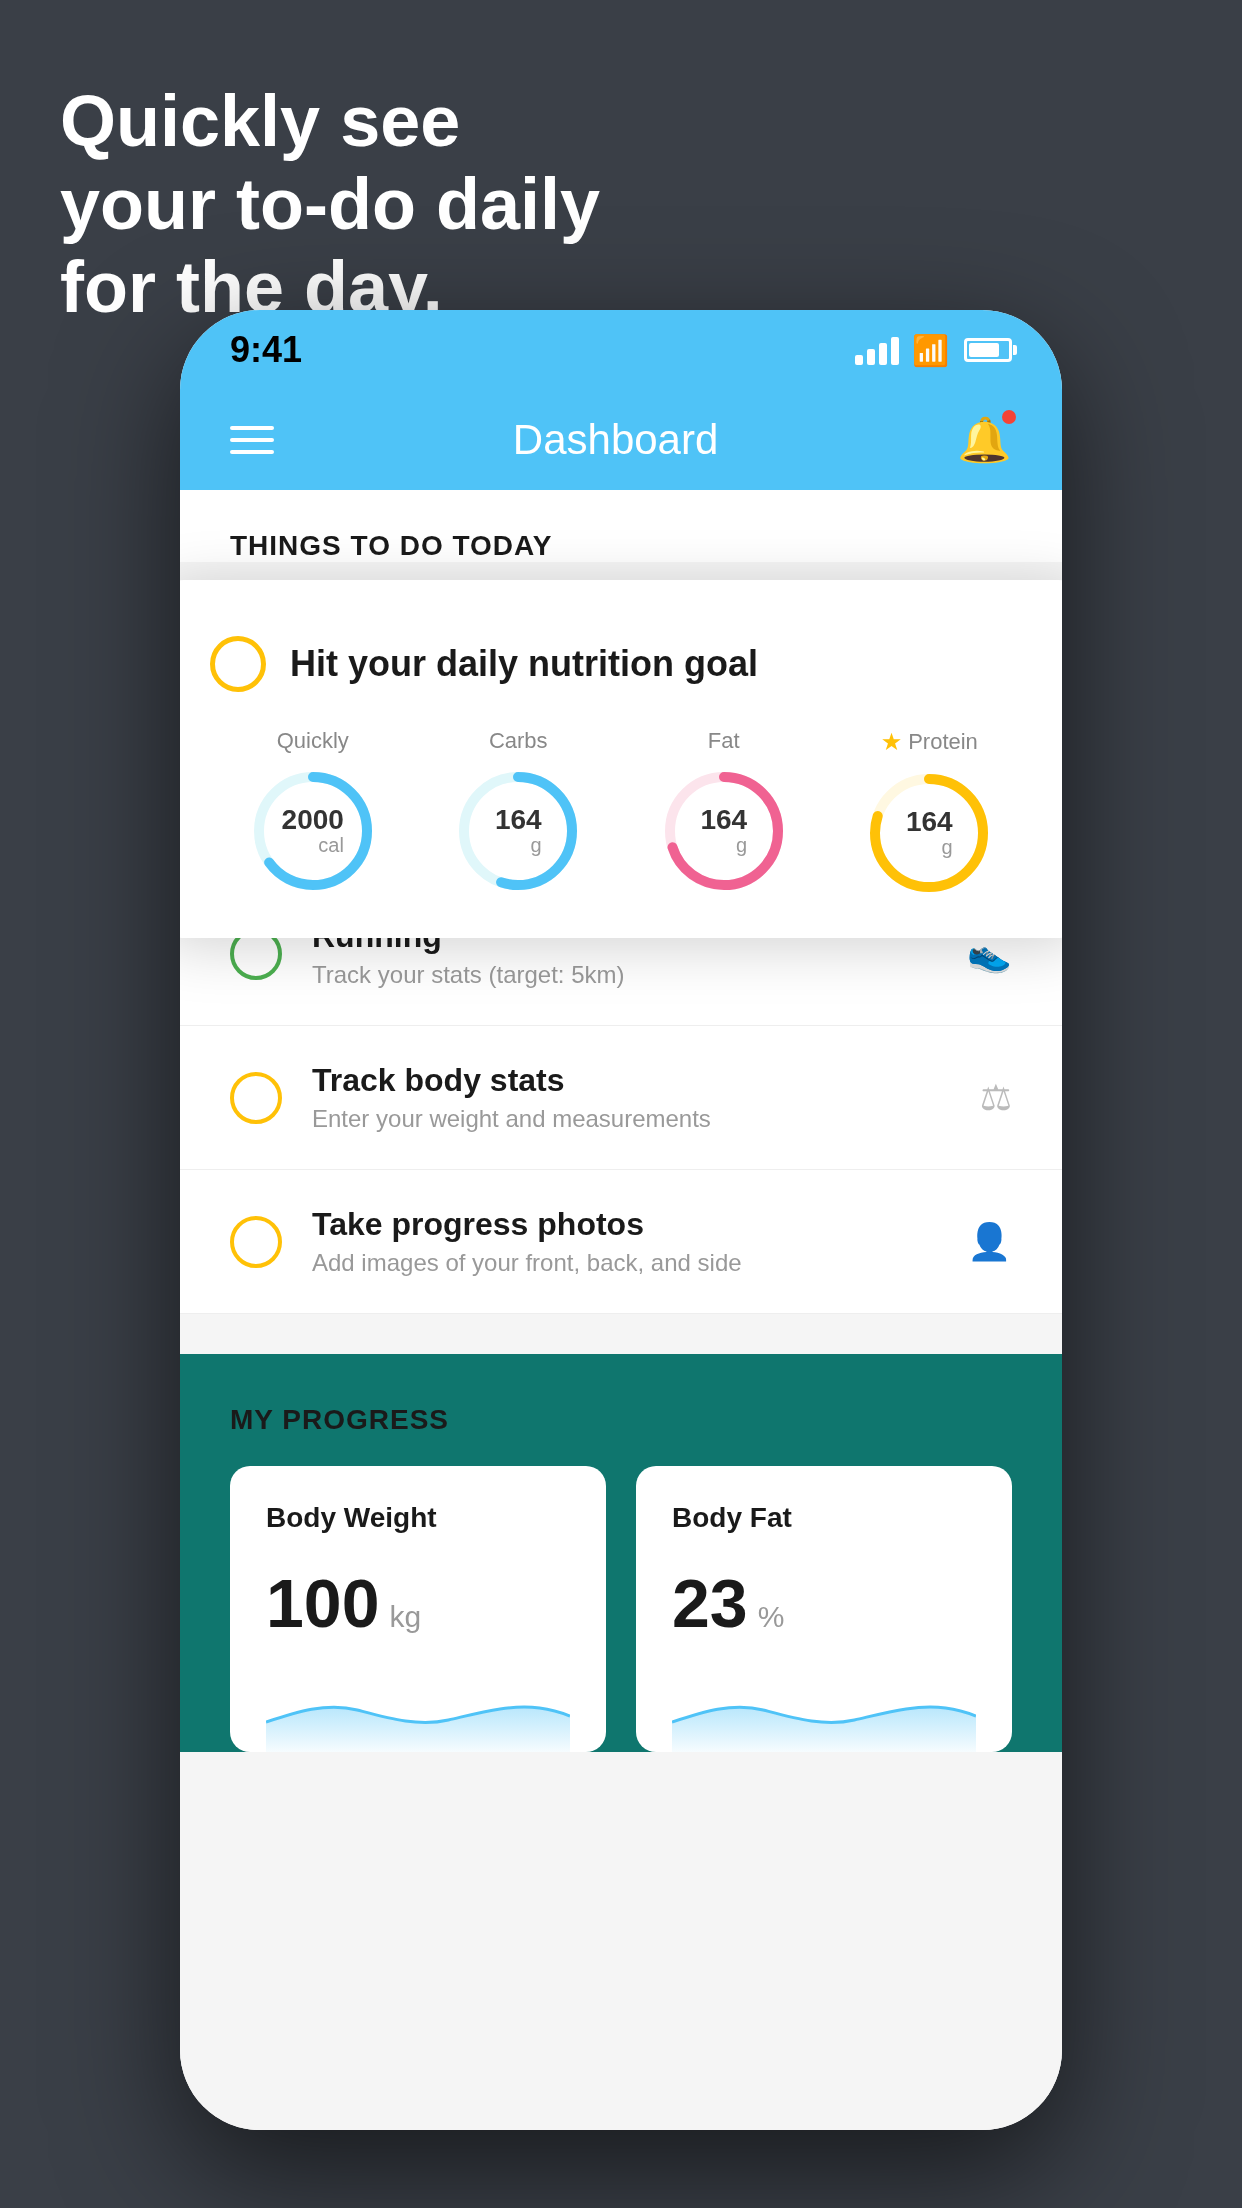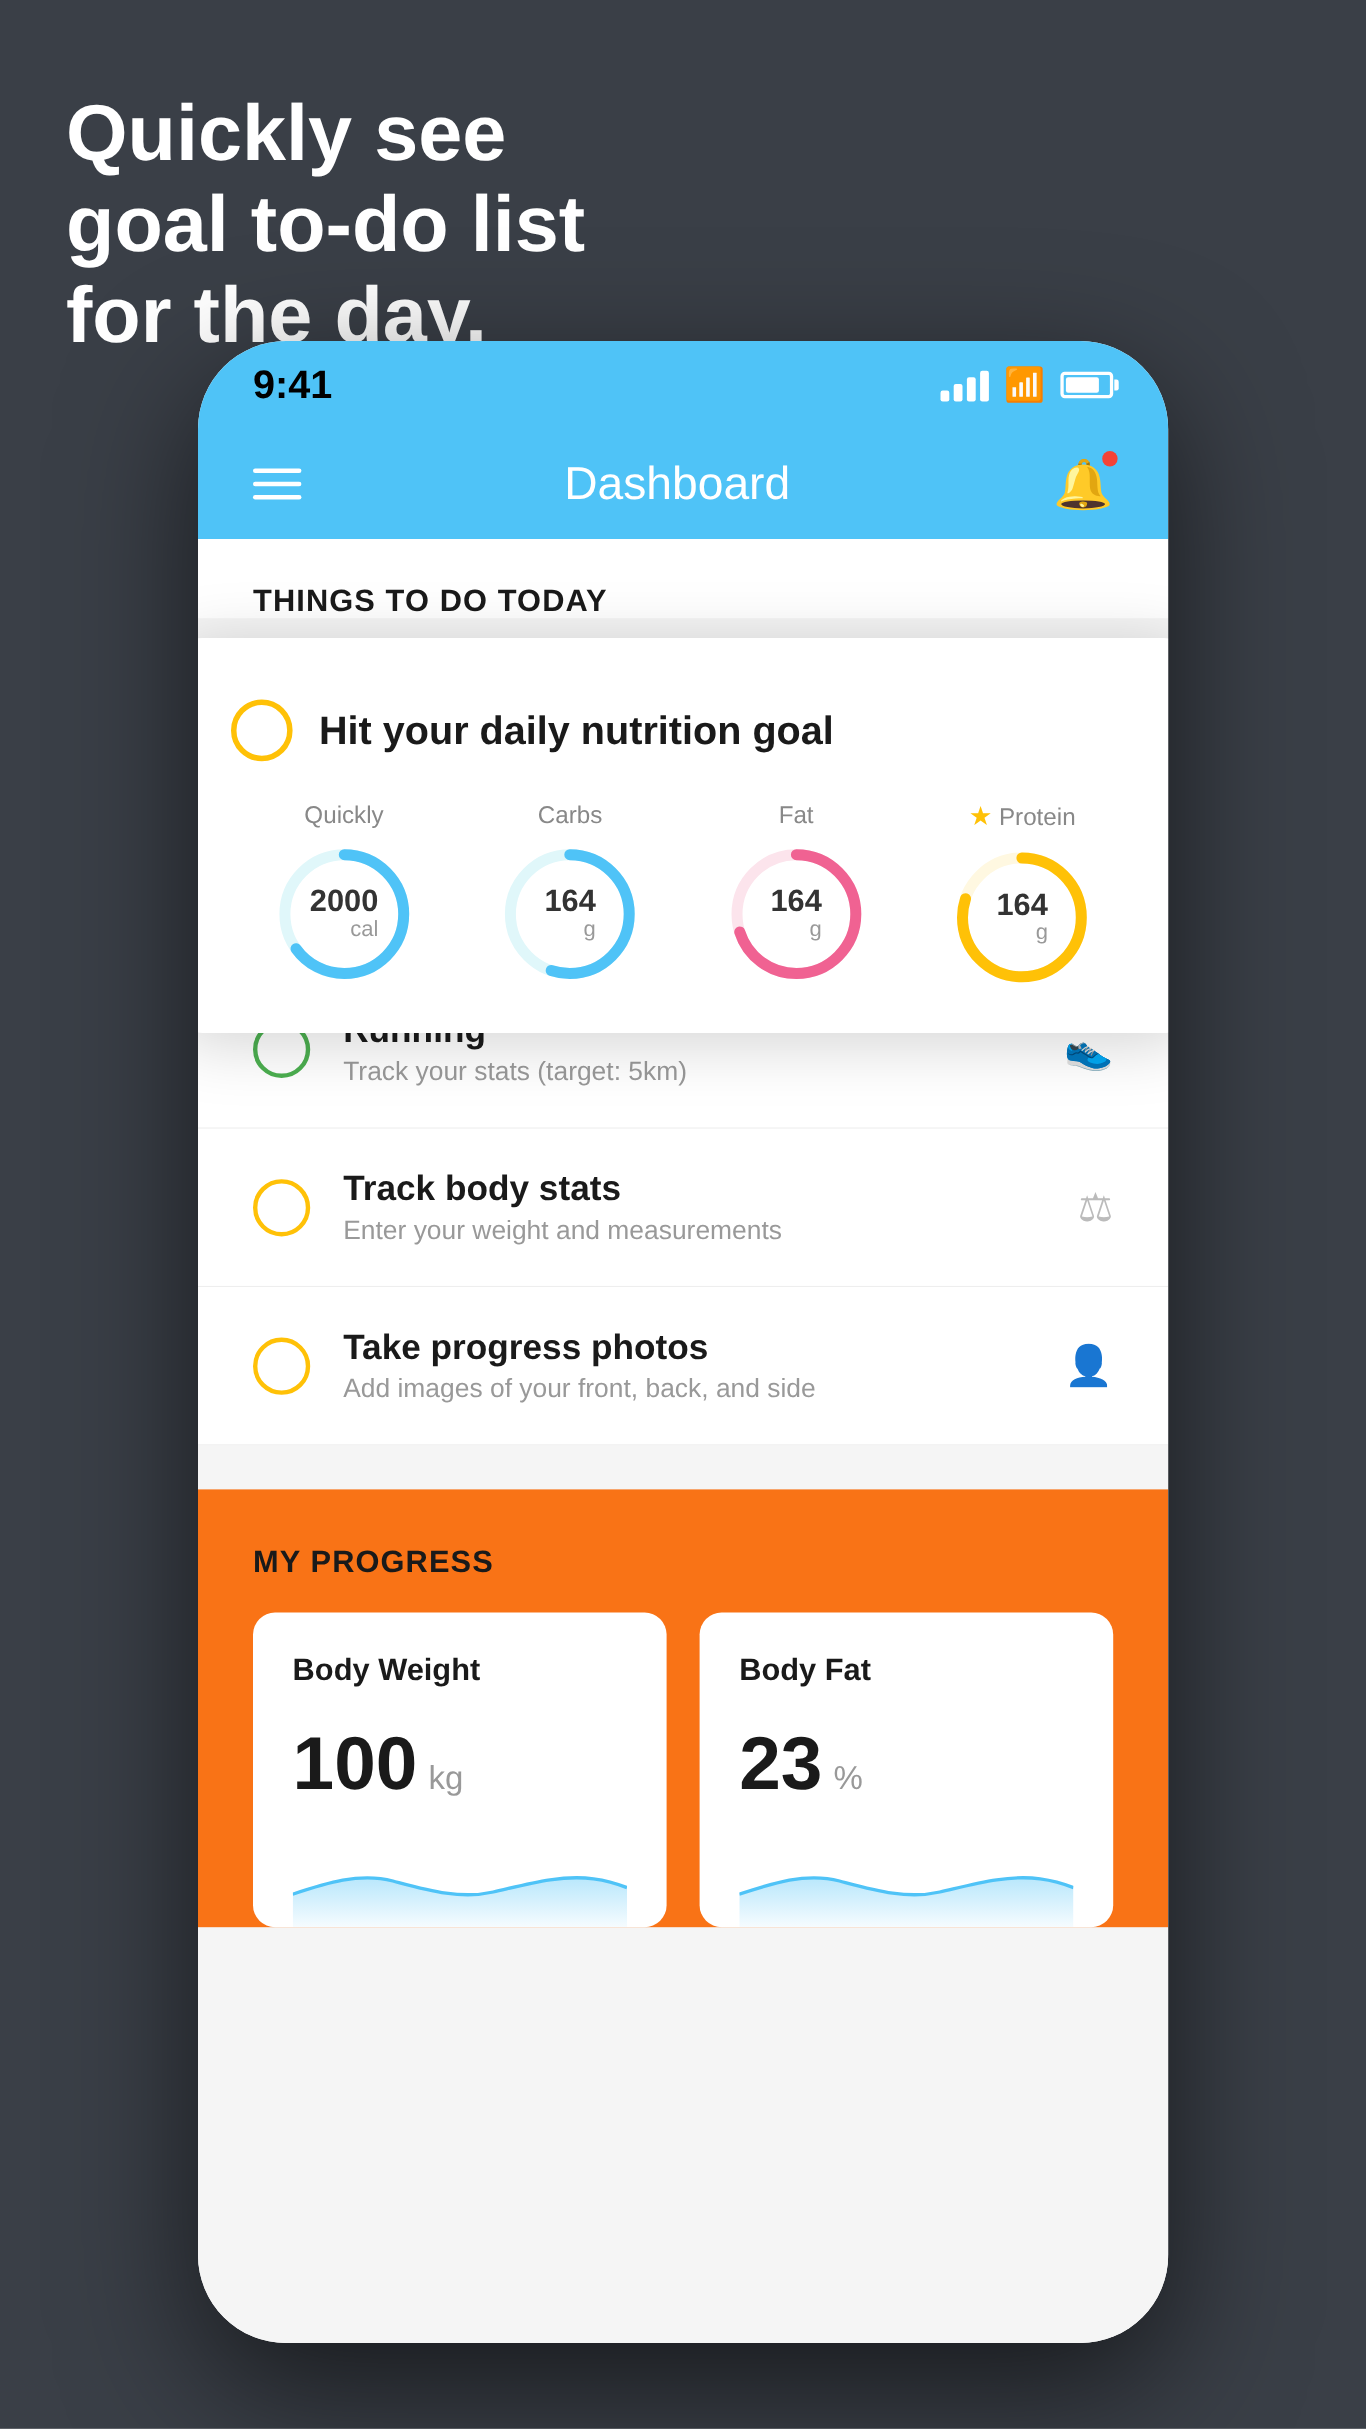--- a/index.html
+++ b/index.html
@@ -319,21 +319,21 @@
 
     .todo-icon {
       position: absolute;
       right: 50px;
       font-size: 36px;
       color: #bbb;
     }
 
     
     .progress-section {
-      background: #f97316;
+      background: #0f766e;
       padding: 50px 50px 0;
       margin-top: 40px;
     }
 
     .progress-cards {
       display: flex;
       gap: 30px;
       margin-top: 30px;
     }
 
@@ -380,21 +380,21 @@
     .wave-chart svg {
       width: 100%;
       height: 100%;
     }
   </style>
 </head>
 <body>
 
 <div class="headline">
   <div>Quickly see</div>
-  <div>goal to-do list</div>
+  <div>your to-do daily</div>
   <div>for the day.</div>
 </div>
 
 <div class="phone">
 
   <div class="status-bar">
     <span class="status-time">9:41</span>
     <div class="status-icons">
       <div class="signal-bars">
         <span></span>

